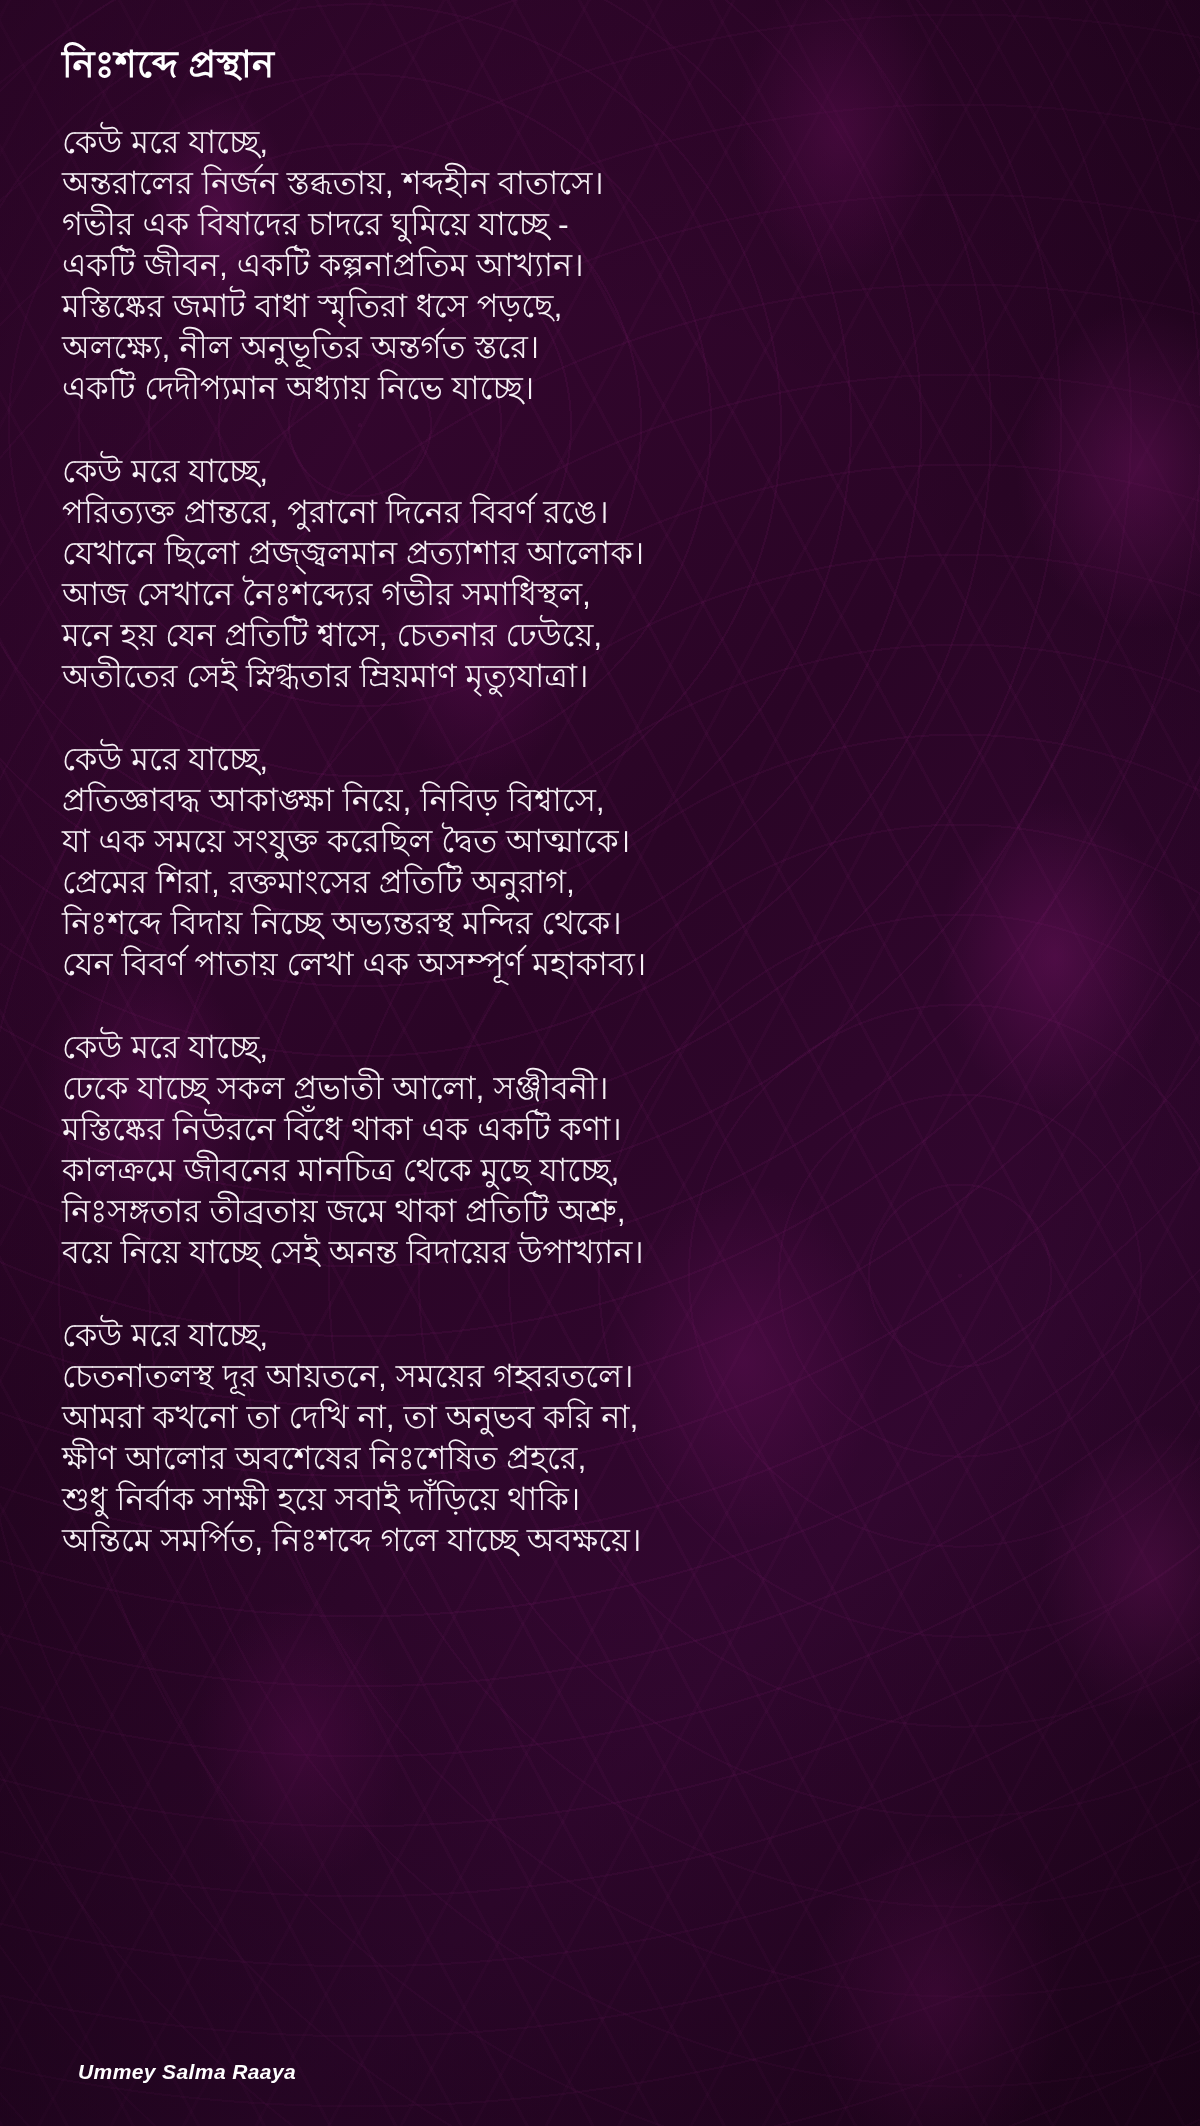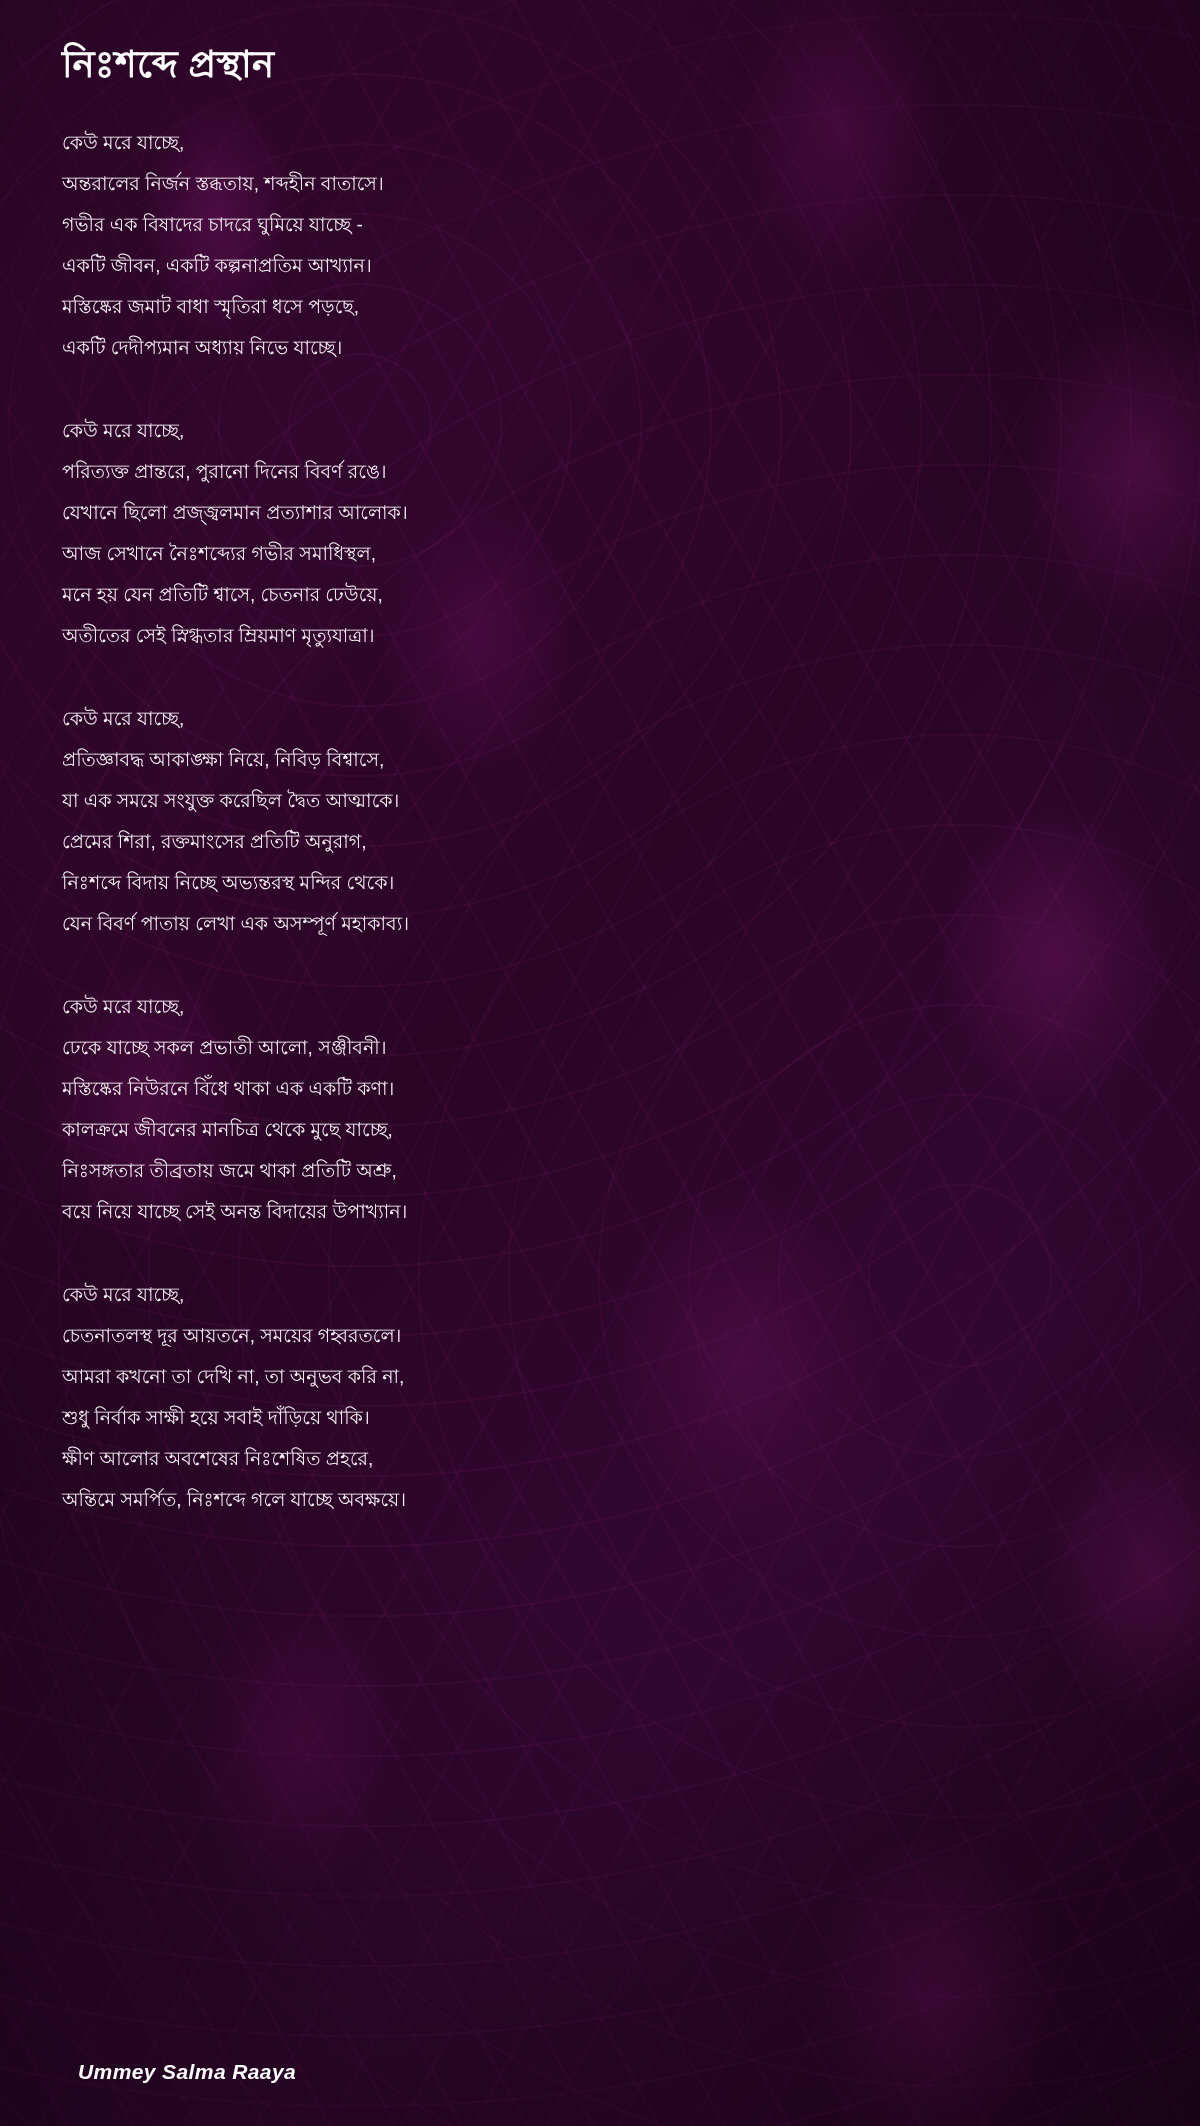--- a/index.html
+++ b/index.html
@@ -66,21 +66,21 @@
     letter-spacing: 0.3px;
     color: #ffffff;
     margin: 0 0 32px 0;
     line-height: 1.35;
   }
 
   .stanza {
     margin: 0 0 42px 0;
   }
   .line {
-    font-size: 19px;
+    font-size: 32px;
     line-height: 41px;
     color: #f6f0f5;
     white-space: pre-wrap;
   }
 
   .author {
     position: absolute;
     left: 78px;
     bottom: 42px;
     z-index: 3;
@@ -100,20 +100,21 @@
 
   <div class="content">
     <h1 class="poem-title">নিঃশব্দে প্রস্থান</h1>
 
     <div class="stanza">
       <div class="line">কেউ মরে যাচ্ছে,</div>
       <div class="line">অন্তরালের নির্জন স্তব্ধতায়, শব্দহীন বাতাসে।</div>
       <div class="line">গভীর এক বিষাদের চাদরে ঘুমিয়ে যাচ্ছে -</div>
       <div class="line">একটি জীবন, একটি কল্পনাপ্রতিম আখ্যান।</div>
       <div class="line">মস্তিষ্কের জমাট বাধা স্মৃতিরা ধসে পড়ছে,</div>
+      <div class="line">অলক্ষ্যে, নীল অনুভূতির অন্তর্গত স্তরে।</div>
       <div class="line">একটি দেদীপ্যমান অধ্যায় নিভে যাচ্ছে।</div>
     </div>
 
     <div class="stanza">
       <div class="line">কেউ মরে যাচ্ছে,</div>
       <div class="line">পরিত্যক্ত প্রান্তরে, পুরানো দিনের বিবর্ণ রঙে।</div>
       <div class="line">যেখানে ছিলো প্রজ্জ্বলমান প্রত্যাশার আলোক।</div>
       <div class="line">আজ সেখানে নৈঃশব্দ্যের গভীর সমাধিস্থল,</div>
       <div class="line">মনে হয় যেন প্রতিটি শ্বাসে, চেতনার ঢেউয়ে,</div>
       <div class="line">অতীতের সেই স্নিগ্ধতার ম্রিয়মাণ মৃত্যুযাত্রা।</div>
@@ -134,20 +135,20 @@
       <div class="line">মস্তিষ্কের নিউরনে বিঁধে থাকা এক একটি কণা।</div>
       <div class="line">কালক্রমে জীবনের মানচিত্র থেকে মুছে যাচ্ছে,</div>
       <div class="line">নিঃসঙ্গতার তীব্রতায় জমে থাকা প্রতিটি অশ্রু,</div>
       <div class="line">বয়ে নিয়ে যাচ্ছে সেই অনন্ত বিদায়ের উপাখ্যান।</div>
     </div>
 
     <div class="stanza">
       <div class="line">কেউ মরে যাচ্ছে,</div>
       <div class="line">চেতনাতলস্থ দূর আয়তনে, সময়ের গহ্বরতলে।</div>
       <div class="line">আমরা কখনো তা দেখি না, তা অনুভব করি না,</div>
+      <div class="line">ক্ষীণ আলোর অবশেষের নিঃশেষিত প্রহরে,</div>
       <div class="line">শুধু নির্বাক সাক্ষী হয়ে সবাই দাঁড়িয়ে থাকি।</div>
-      <div class="line">ক্ষীণ আলোর অবশেষের নিঃশেষিত প্রহরে,</div>
       <div class="line">অন্তিমে সমর্পিত, নিঃশব্দে গলে যাচ্ছে অবক্ষয়ে।</div>
     </div>
   </div>
 
   <div class="author">Ummey Salma Raaya</div>
 </div>
 
 </body></html>

